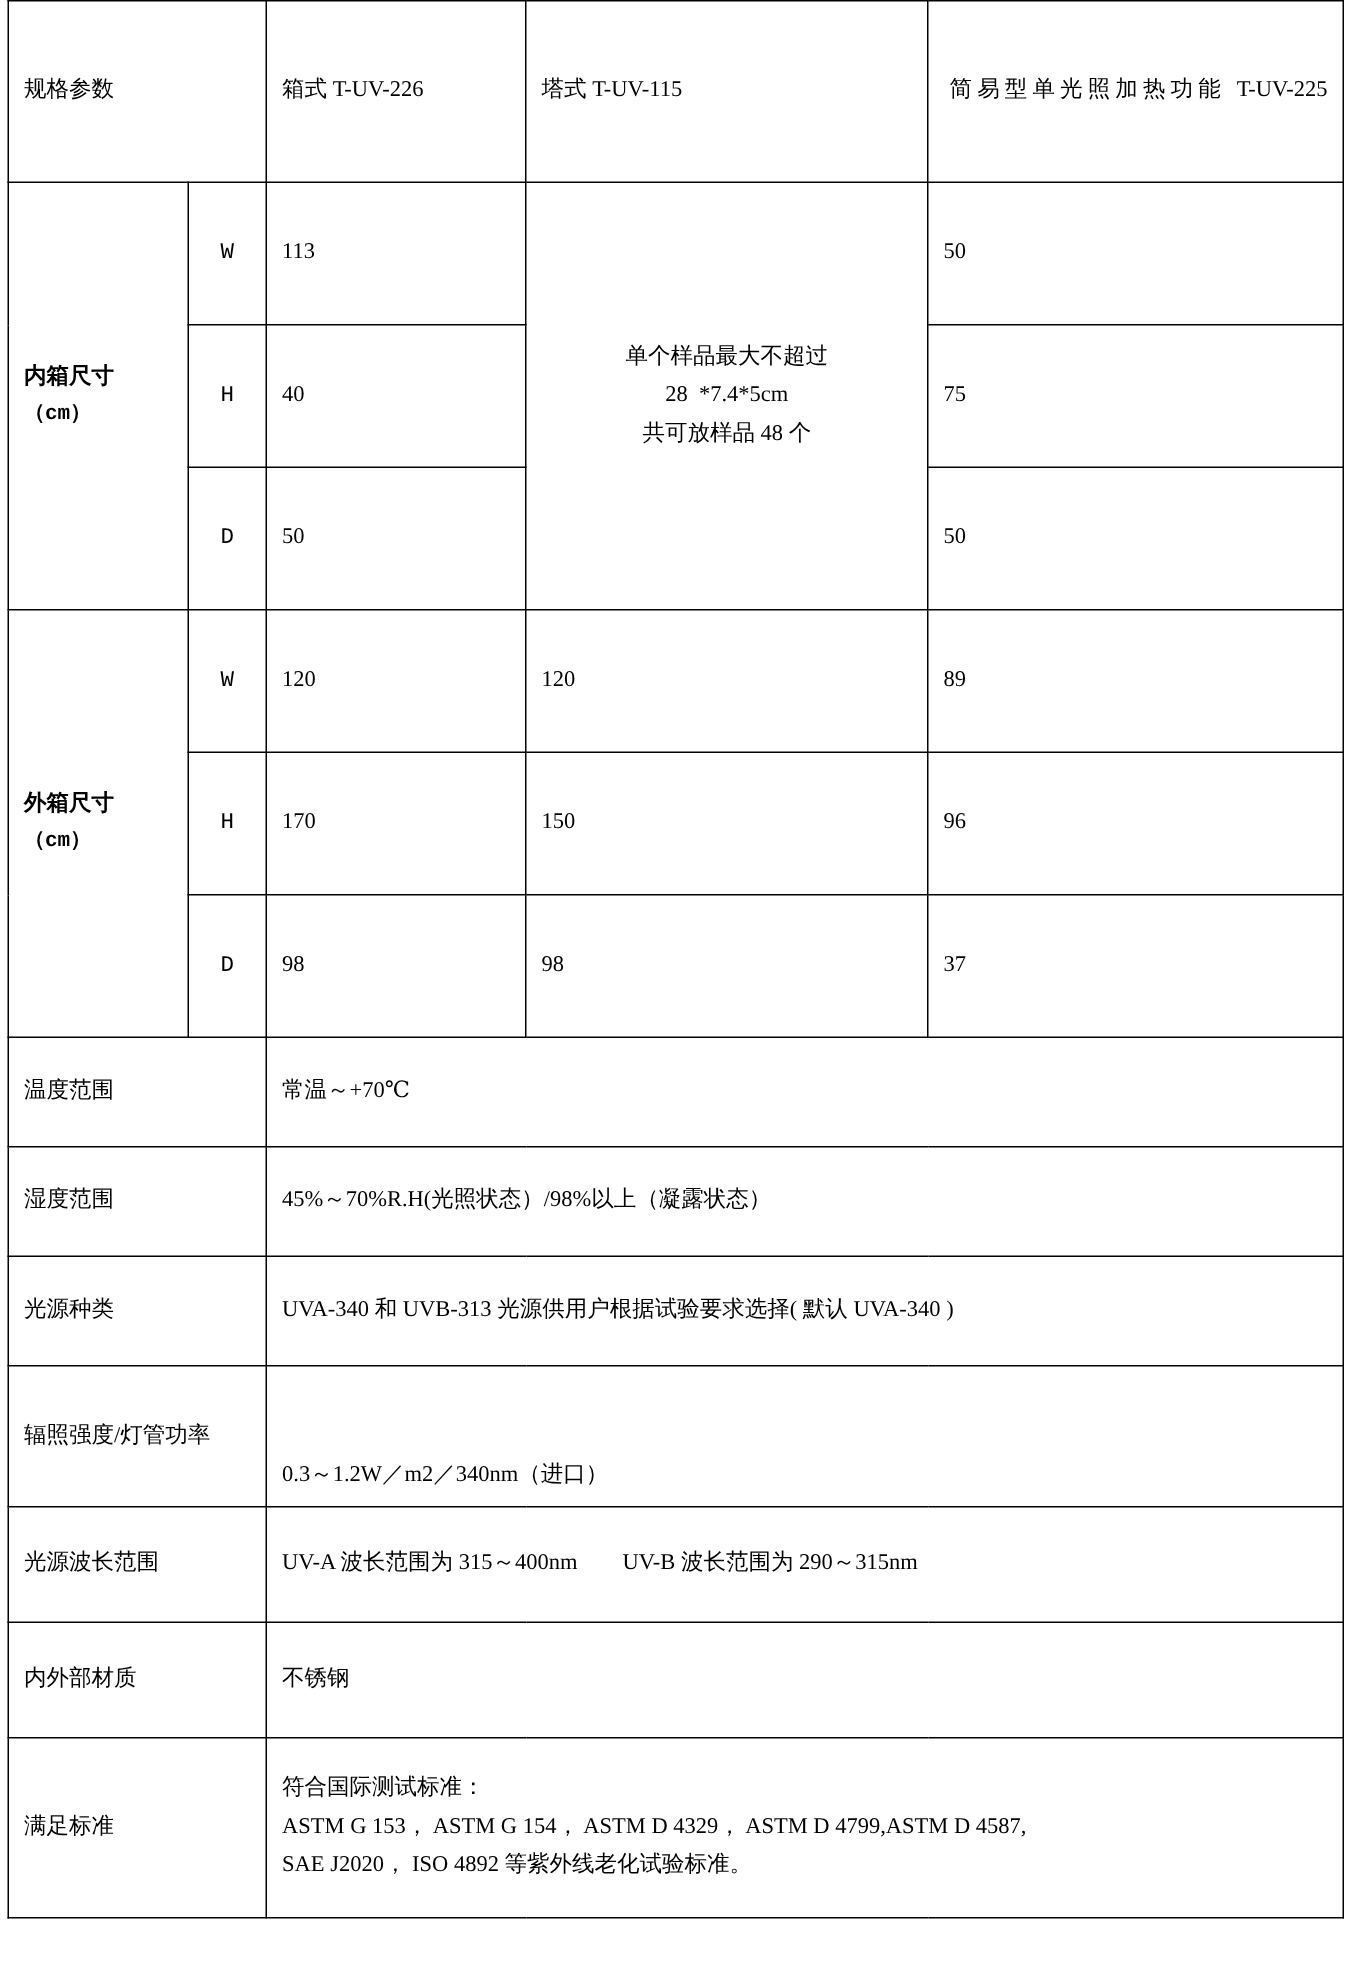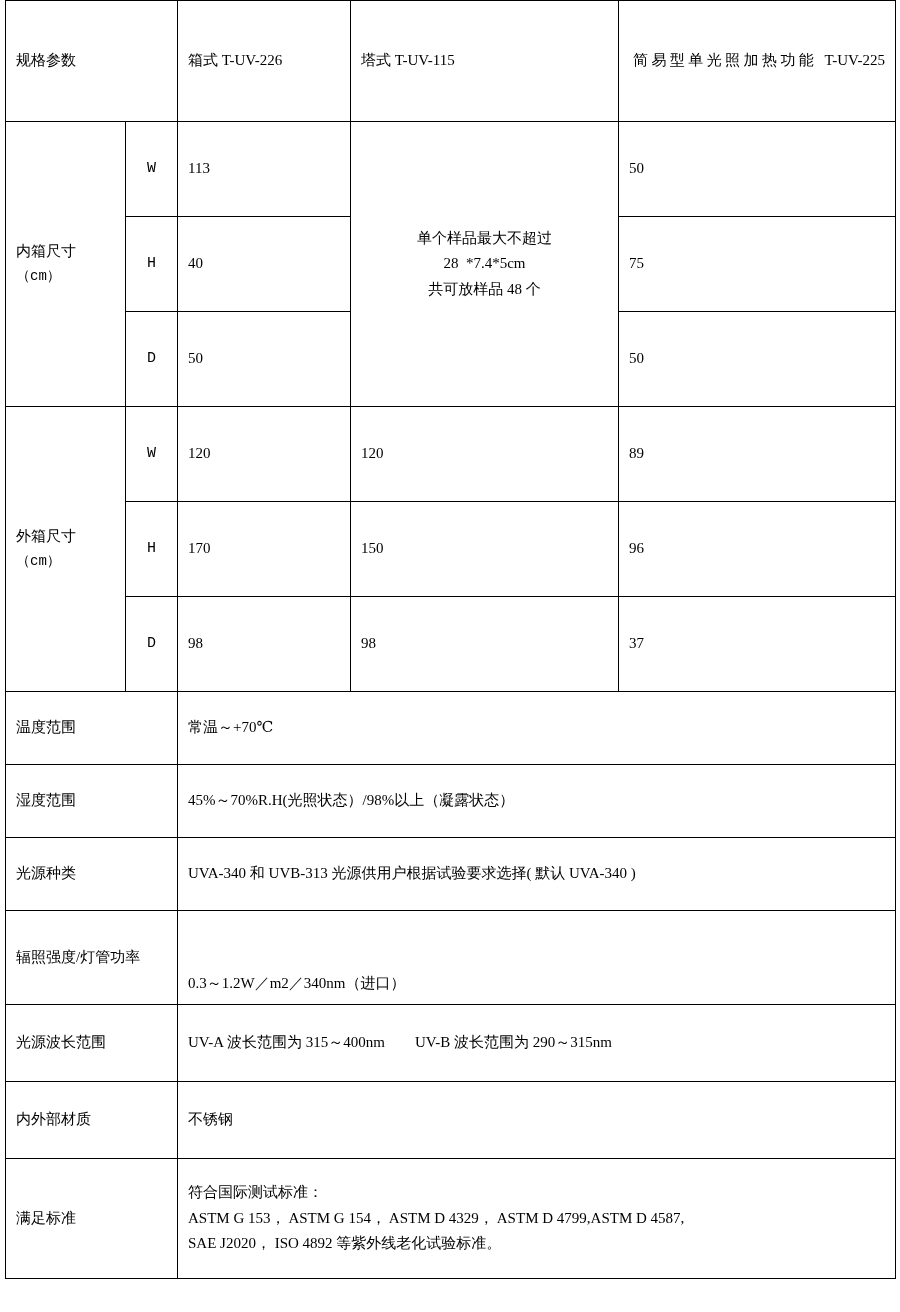--- a/index.html
+++ b/index.html
@@ -80,20 +80,21 @@
   .tall-note {
     text-align: center;
     line-height: 2.4;
     font-size: 15px;
   }
   .tall-note div { white-space: pre-wrap; }
   .row-h-sm td { height: 56px; }
   .row-h-md td { height: 60px; }
   .unit {
     display: block;
+    font-weight: bold;
   }
   .mono {
     font-family: "Liberation Mono", "DejaVu Sans Mono", monospace;
     font-size: 14px;
   }
   .std-block {
     line-height: 2.2;
     font-size: 15px;
   }
   .std-line {

